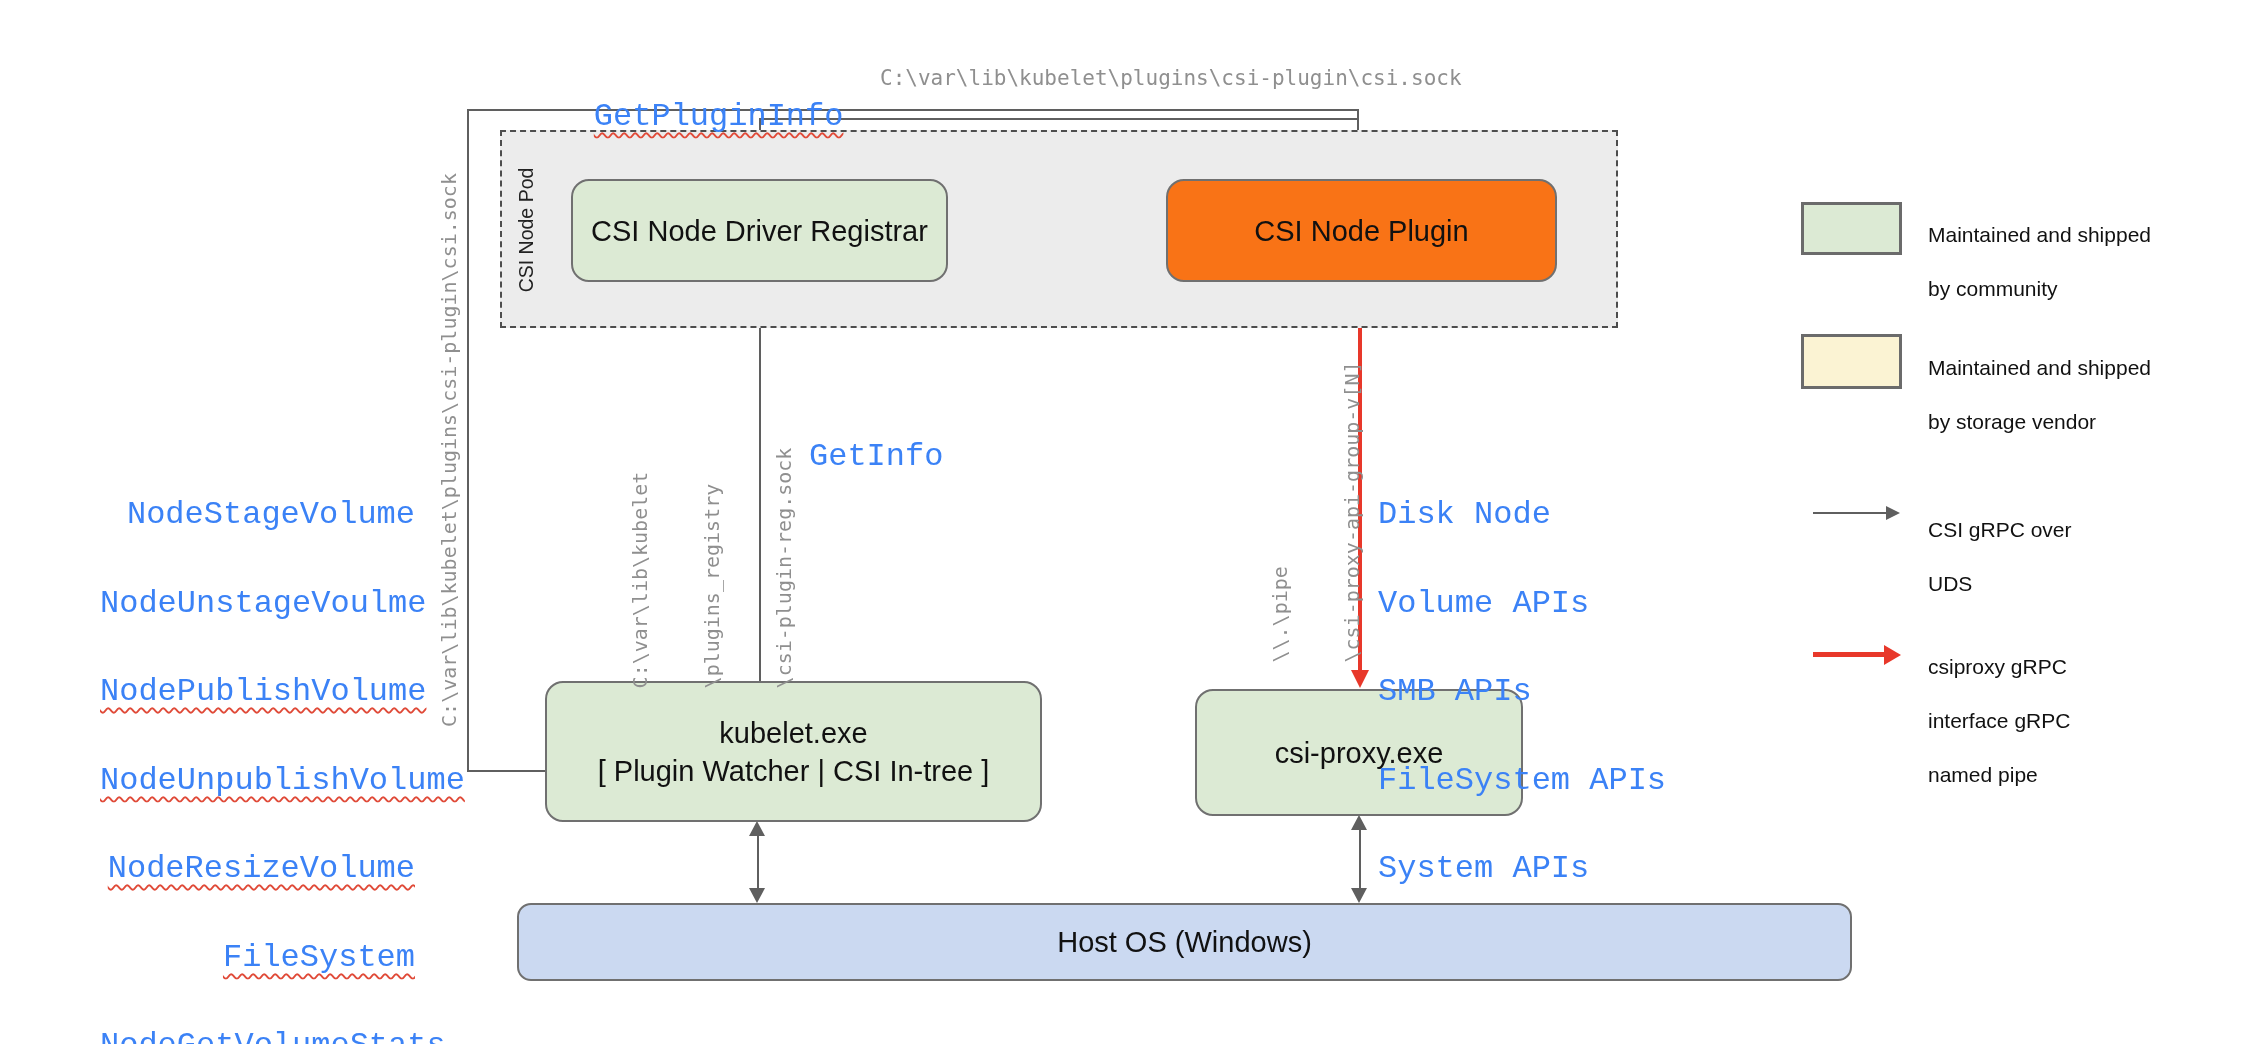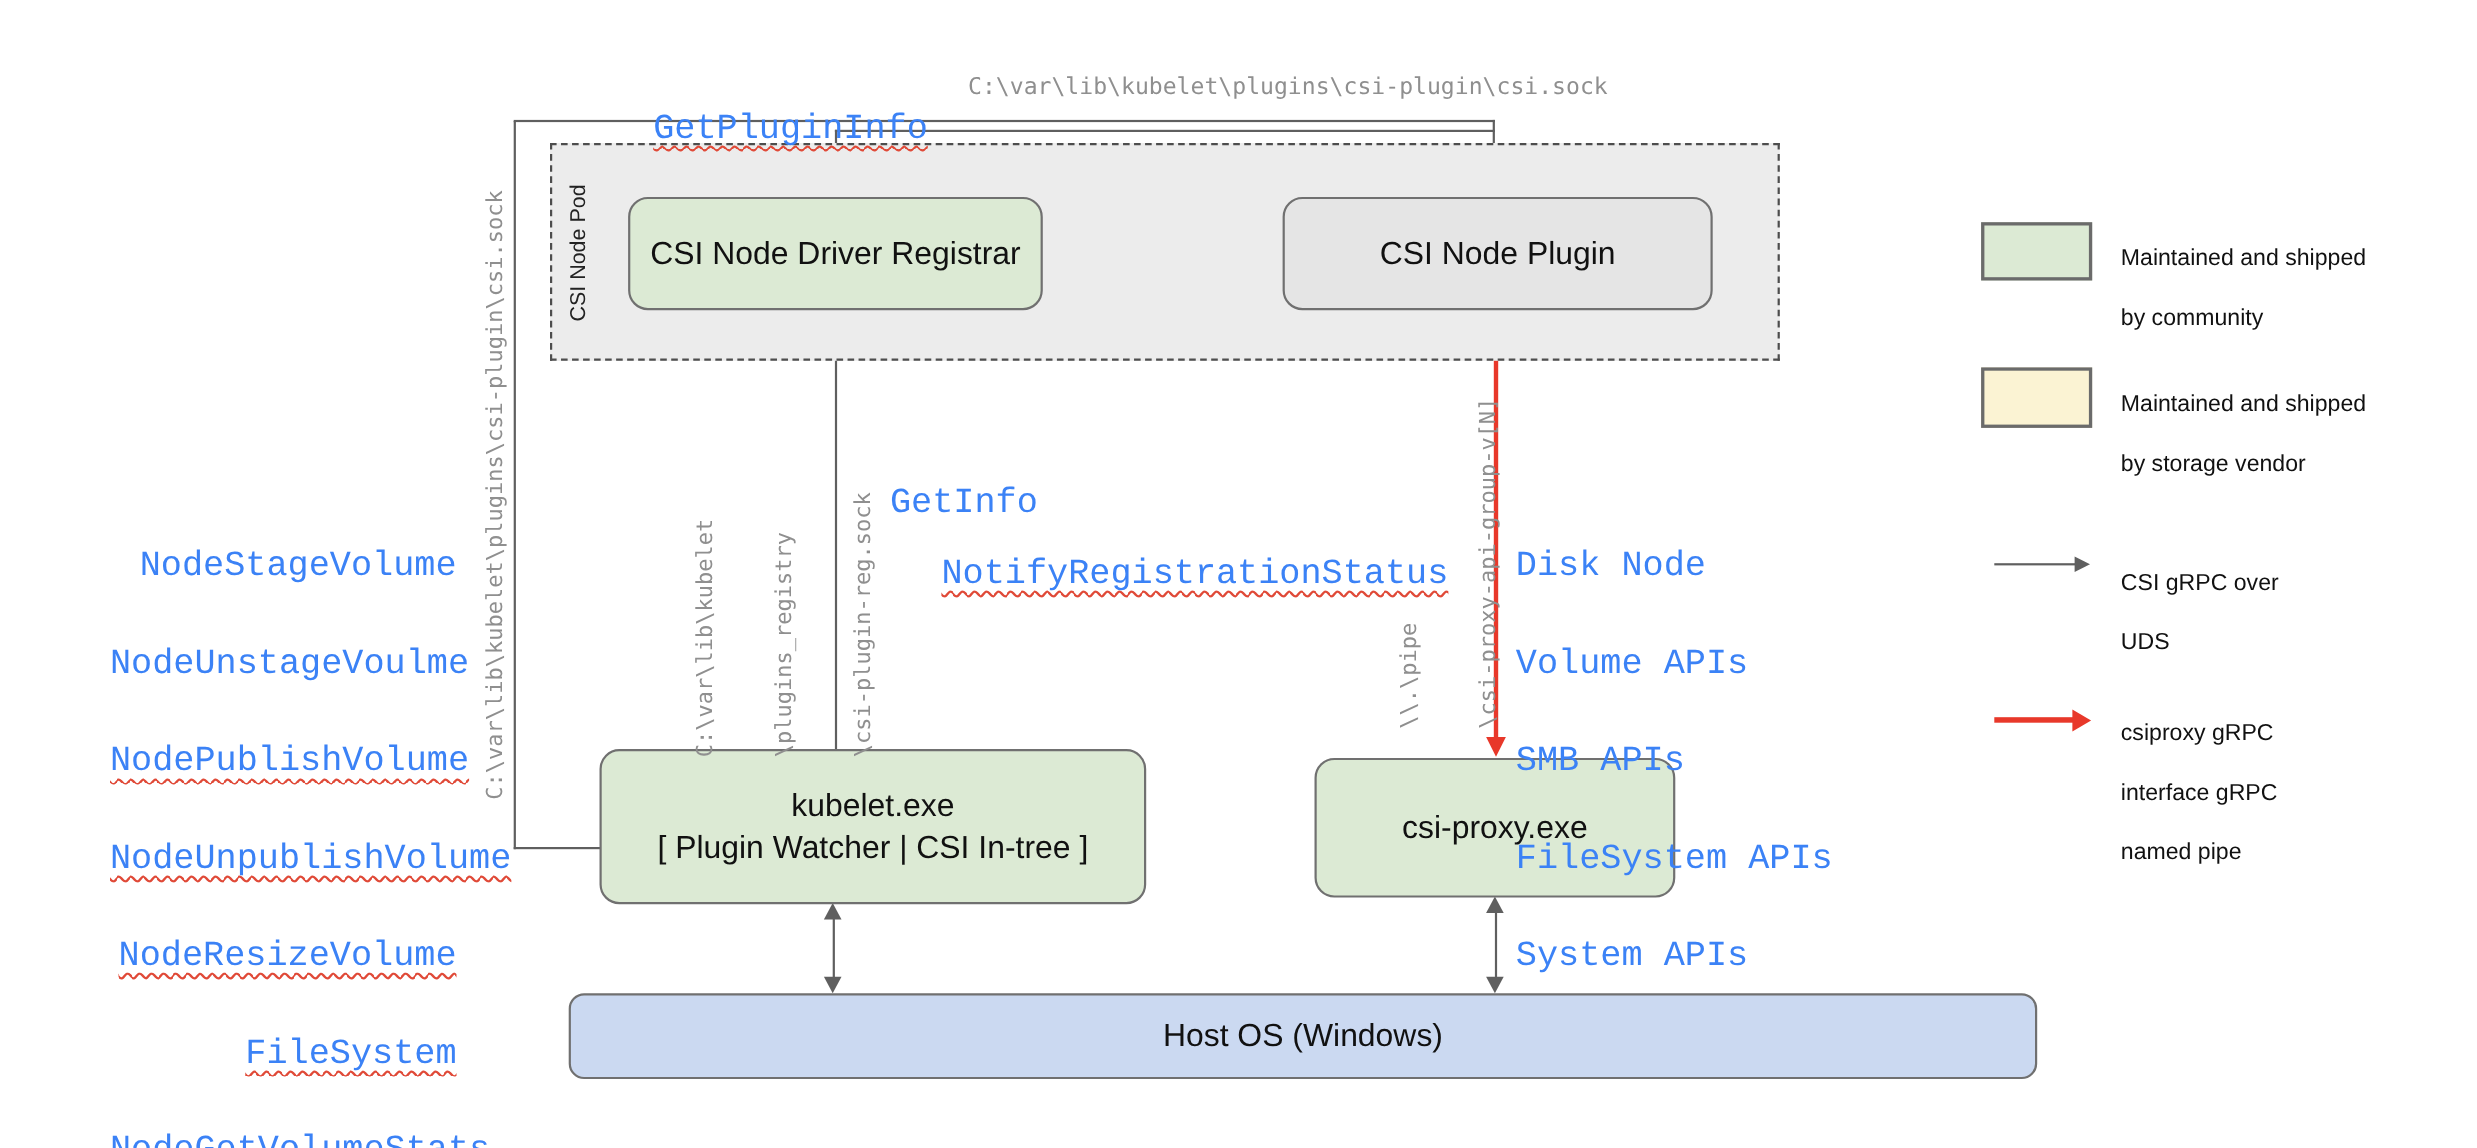--- a/index.html
+++ b/index.html
@@ -3,21 +3,21 @@
 <meta charset="utf-8">
 <style>
   html,body{margin:0;padding:0;background:#ffffff;}
   .canvas{position:relative;width:2252px;height:1044px;background:#fff;overflow:hidden;
           font-family:"Liberation Sans",sans-serif;}
   
   .box{position:absolute;border:2px solid #707070;border-radius:18px;
        display:flex;flex-direction:column;align-items:center;justify-content:center;
        text-align:center;font-size:29px;color:#111;box-sizing:border-box;line-height:38px;}
   .green{background:#dcead4;}
-  .yellow{background:#e5e5e5;}
+  .yellow{background:#f97316;}
   .blue{background:#cbd9f1;border-radius:14px;}
   .pod{position:absolute;border:2px dashed #4d4d4d;background:#ececec;box-sizing:border-box;}
   
   .hline,.vline{position:absolute;background:#5f5f5f;}
   .hline{height:2px;}
   .vline{width:2px;}
   .redline{background:#e8382a;}
   .tri{position:absolute;width:0;height:0;}
   .tri-down{border-left:8px solid transparent;border-right:8px solid transparent;border-top:15px solid #5f5f5f;}
   .tri-up{border-left:8px solid transparent;border-right:8px solid transparent;border-bottom:15px solid #5f5f5f;}
@@ -90,23 +90,20 @@
 
   <div class="gmono vrot" style="left:449px;top:450px;">C:\var\lib\kubelet\plugins\csi-plugin\csi.sock</div>
 
   <div class="gmono vrot" style="left:712px;top:568px;text-align:left;">
     <div>C:\var\lib\kubelet</div>
     <div>\plugins_registry</div>
     <div>\csi-plugin-reg.sock</div>
   </div>
 
   <div class="mono" style="left:809px;top:442px;">GetInfo</div>
-  <div class="mono" style="left:779px;top:477px;">
-    <span class="squiggle">NotifyRegistrationStatus</span>
-  </div>
 
   <div class="gmono vrot" style="left:1316px;top:512px;text-align:left;">
     <div>\\.\pipe</div>
     <div>\csi-proxy-api-group-v[N]</div>
   </div>
 
   <div class="mono rpc-list">
     <div>NodeStageVolume</div>
     <div>NodeUnstageVoulme</div>
     <div><span class="squiggle">NodePublishVolume</span></div>

